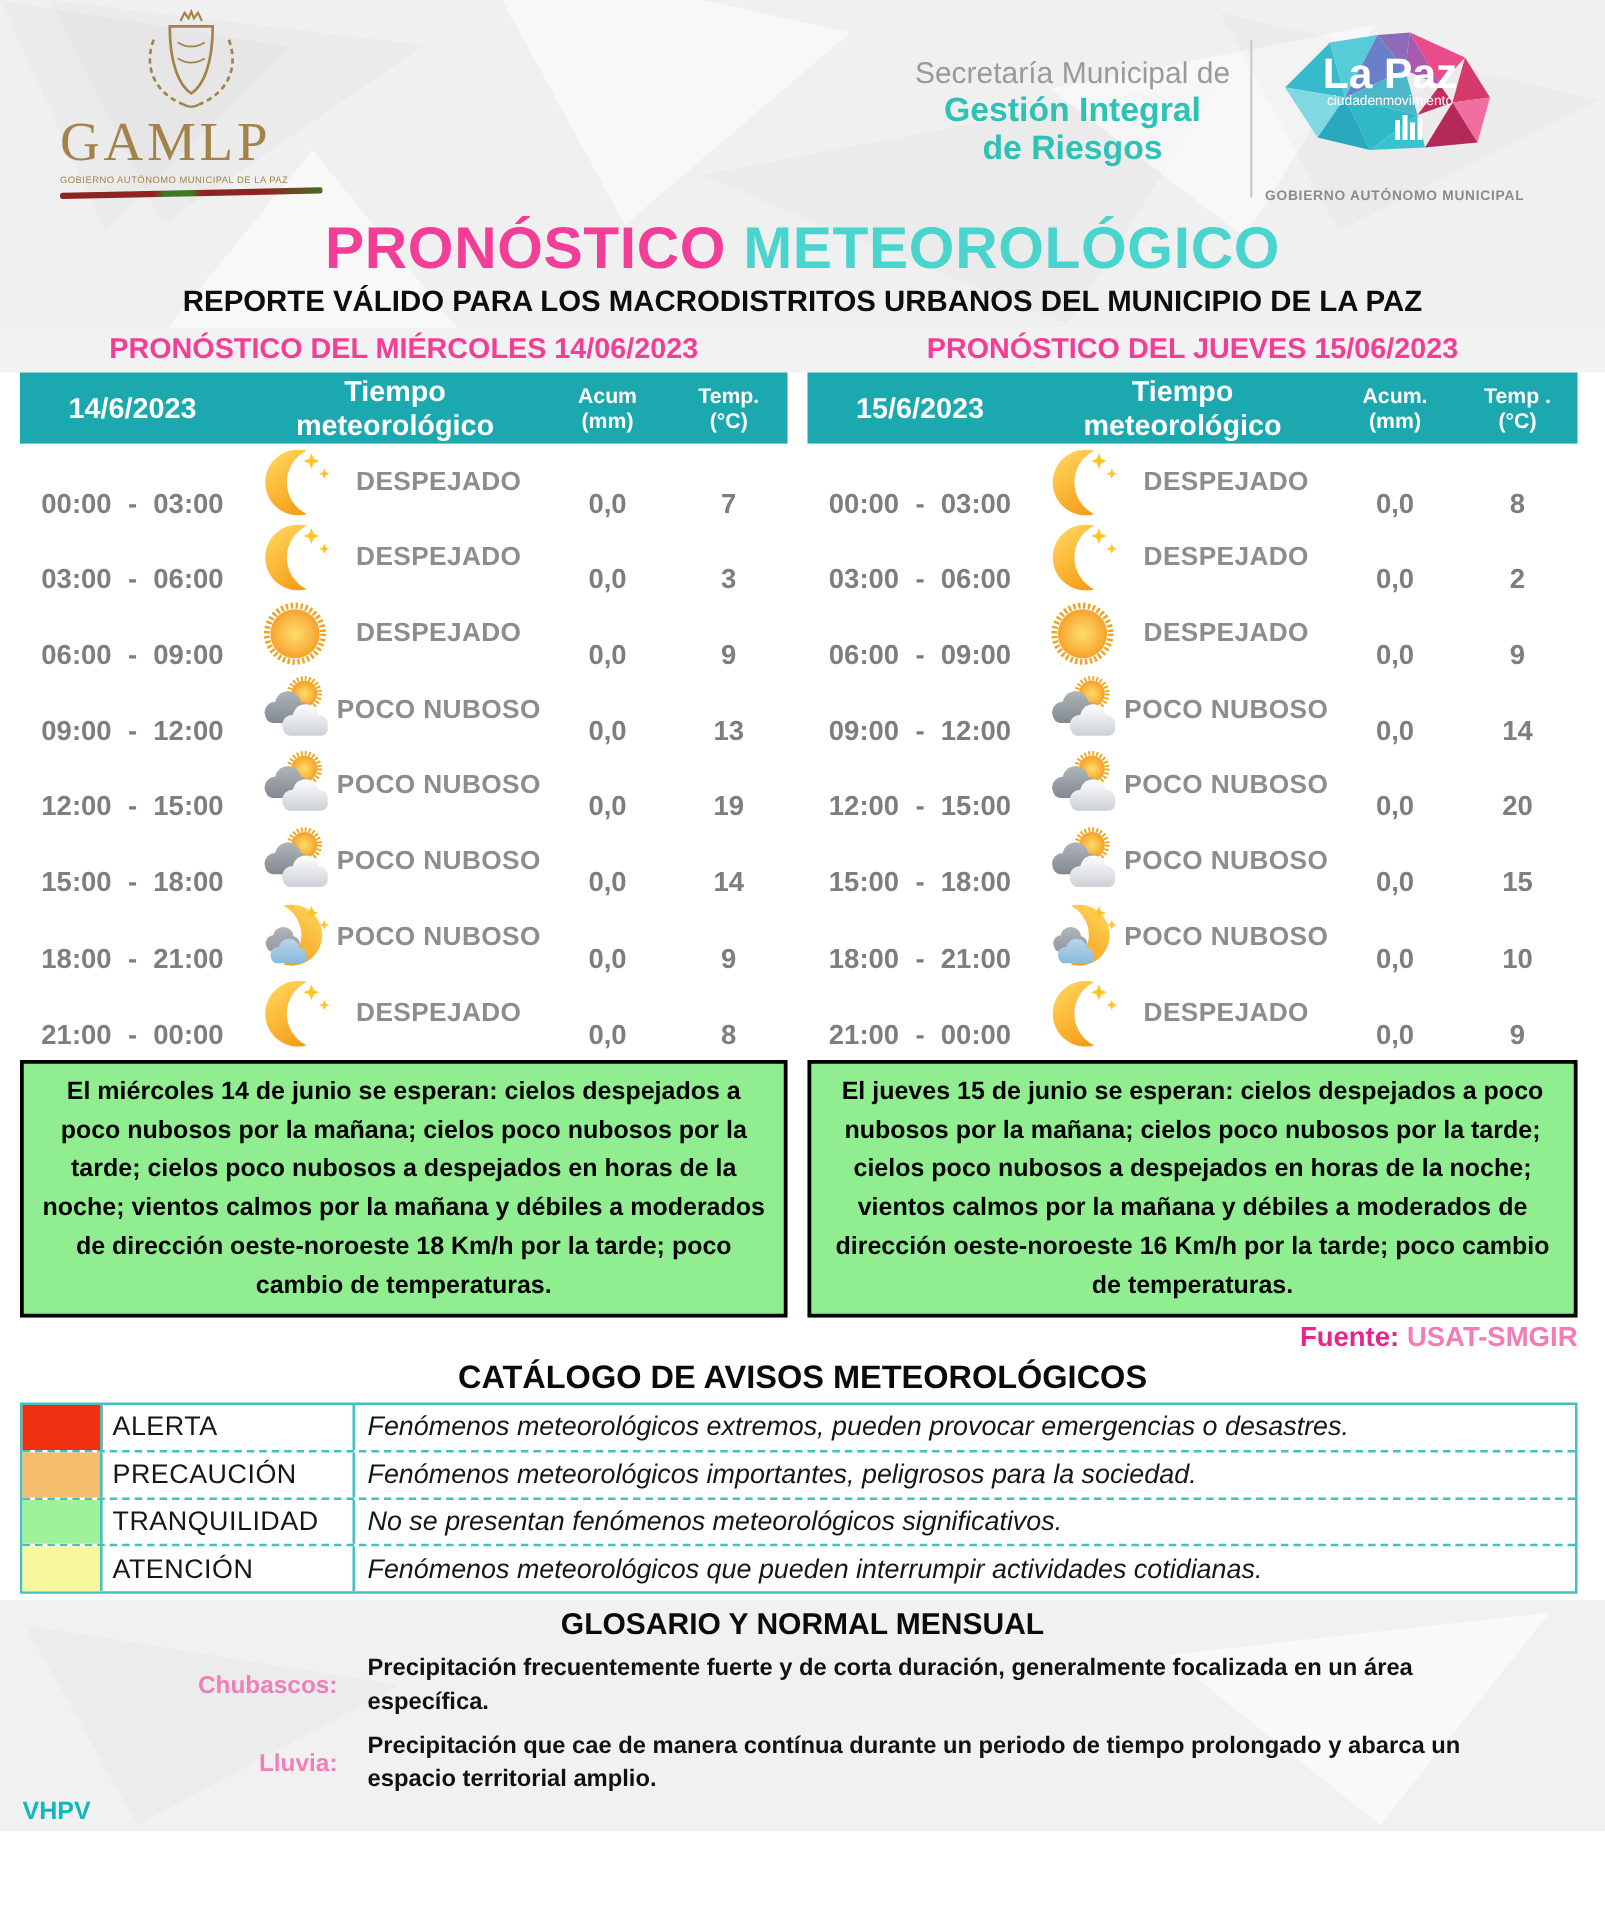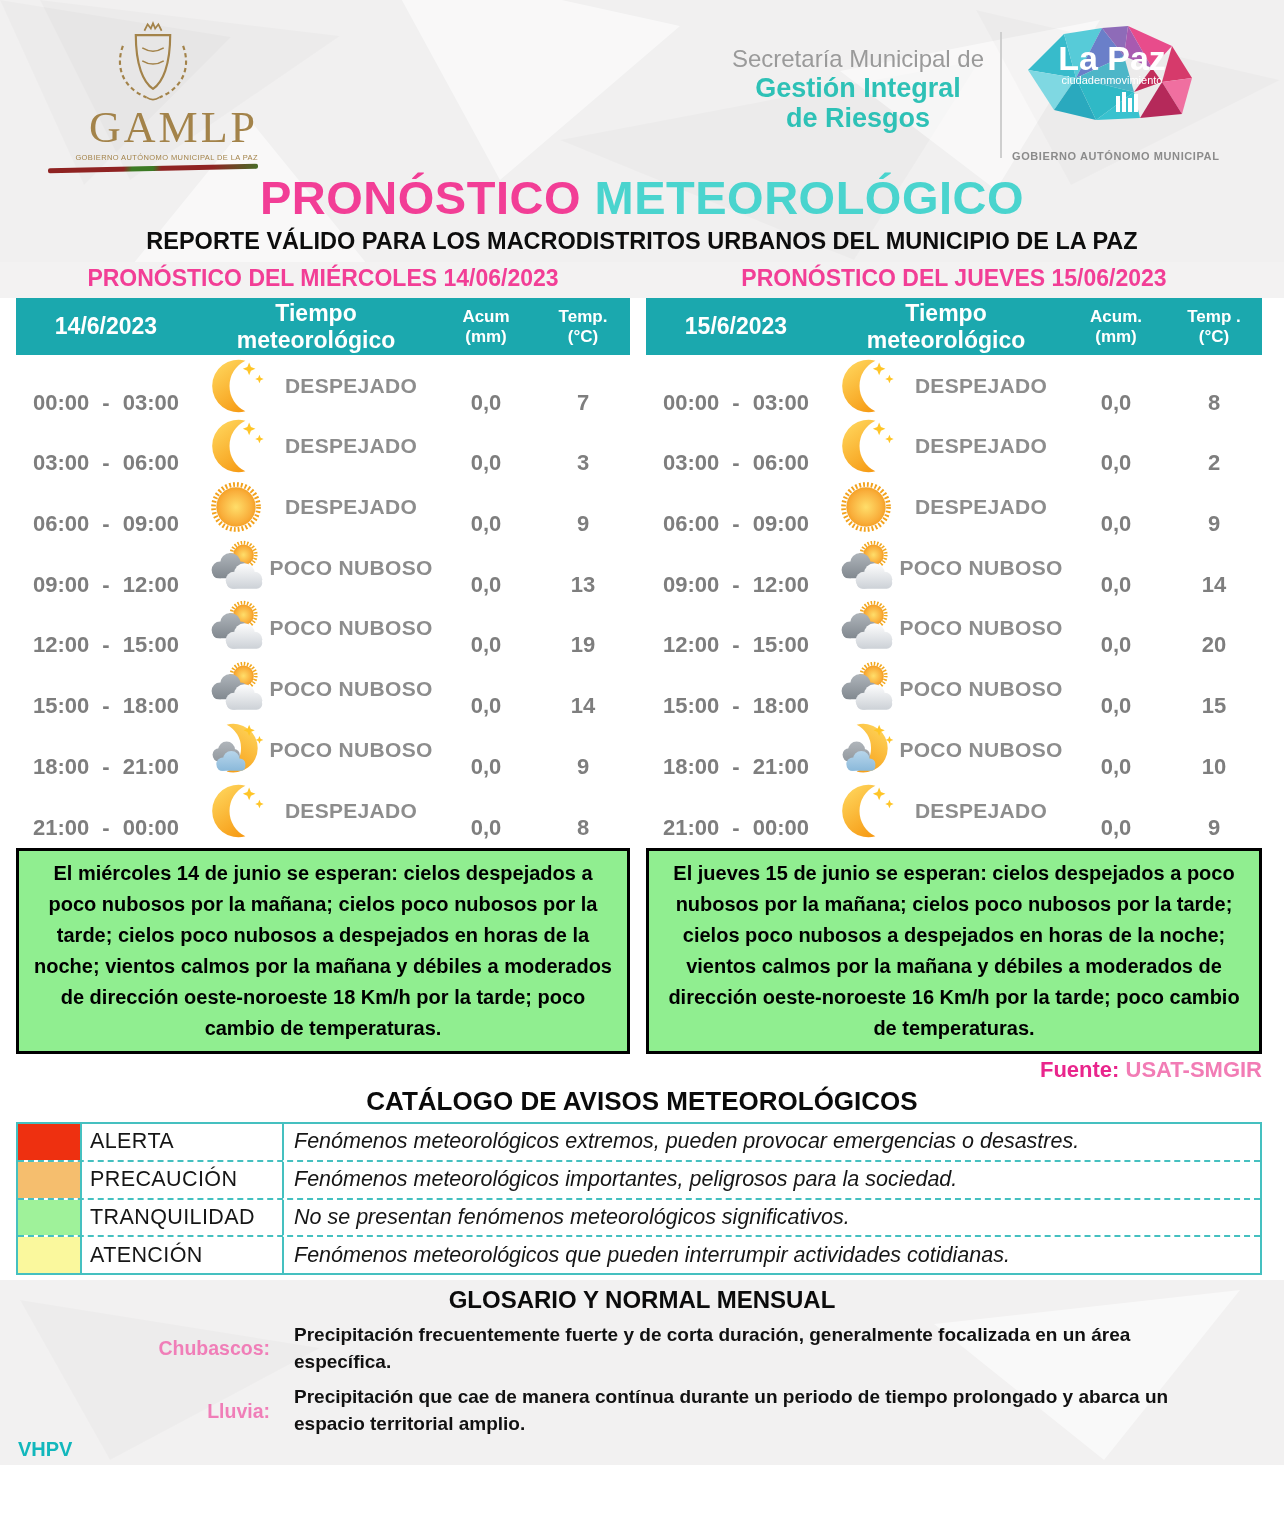--- a/index.html
+++ b/index.html
@@ -15,21 +15,21 @@
   .poly.dark{background:rgba(0,0,0,.018);}
   .p1{left:380px;top:-40px;width:300px;height:220px;clip-path:polygon(0 0,100% 30%,40% 100%);}
   .p2{left:560px;top:60px;width:420px;height:200px;clip-path:polygon(0 40%,100% 0,70% 100%);}
   .p3{left:120px;top:120px;width:260px;height:160px;clip-path:polygon(0 100%,50% 0,100% 100%);}
   .p4{left:40px;top:0;width:300px;height:180px;clip-path:polygon(0 0,100% 20%,30% 100%);}
   .p5{left:840px;top:20px;width:260px;height:170px;clip-path:polygon(0 30%,100% 0,60% 100%);}
   .p6{left:0;top:0;width:420px;height:185px;clip-path:polygon(0 0,55% 20%,20% 100%);}
   .p7{left:900px;top:10px;width:380px;height:175px;clip-path:polygon(20% 0,100% 40%,45% 100%);}
 
   
-  .gamlp{position:absolute;left:48px;top:20px;width:210px;text-align:right;}
+  .gamlp{position:absolute;left:48px;top:6px;width:210px;text-align:left;}
   .gamlp svg{display:block;margin:0 auto;}
   .gamlp-name{font-family:"Liberation Serif", serif;font-size:44px;color:#a3834a;letter-spacing:3px;line-height:1.02;}
   .gamlp-sub{font-size:7.5px;color:#a3834a;letter-spacing:.4px;margin-top:2px;white-space:nowrap;}
   .gamlp-ribbon{margin-top:4px;height:5px;border-radius:2px;
     background:linear-gradient(100deg,#8f2322 0%,#8f2322 36%,#3c7a24 40%,#3c7a24 50%,#8f2322 54%,#8f2322 78%,#486d28 100%);
     transform:skewY(-1.2deg);}
   .secretaria{position:absolute;left:724px;top:46px;width:268px;text-align:center;line-height:1.12;}
   .secretaria .l1{font-size:24px;color:#9a9a9a;}
   .secretaria .l2,.secretaria .l3{font-size:27px;font-weight:bold;color:#2ec1b6;}
   .hdr-divider{position:absolute;left:1000px;top:32px;width:2px;height:126px;background:#cfcfcf;}

